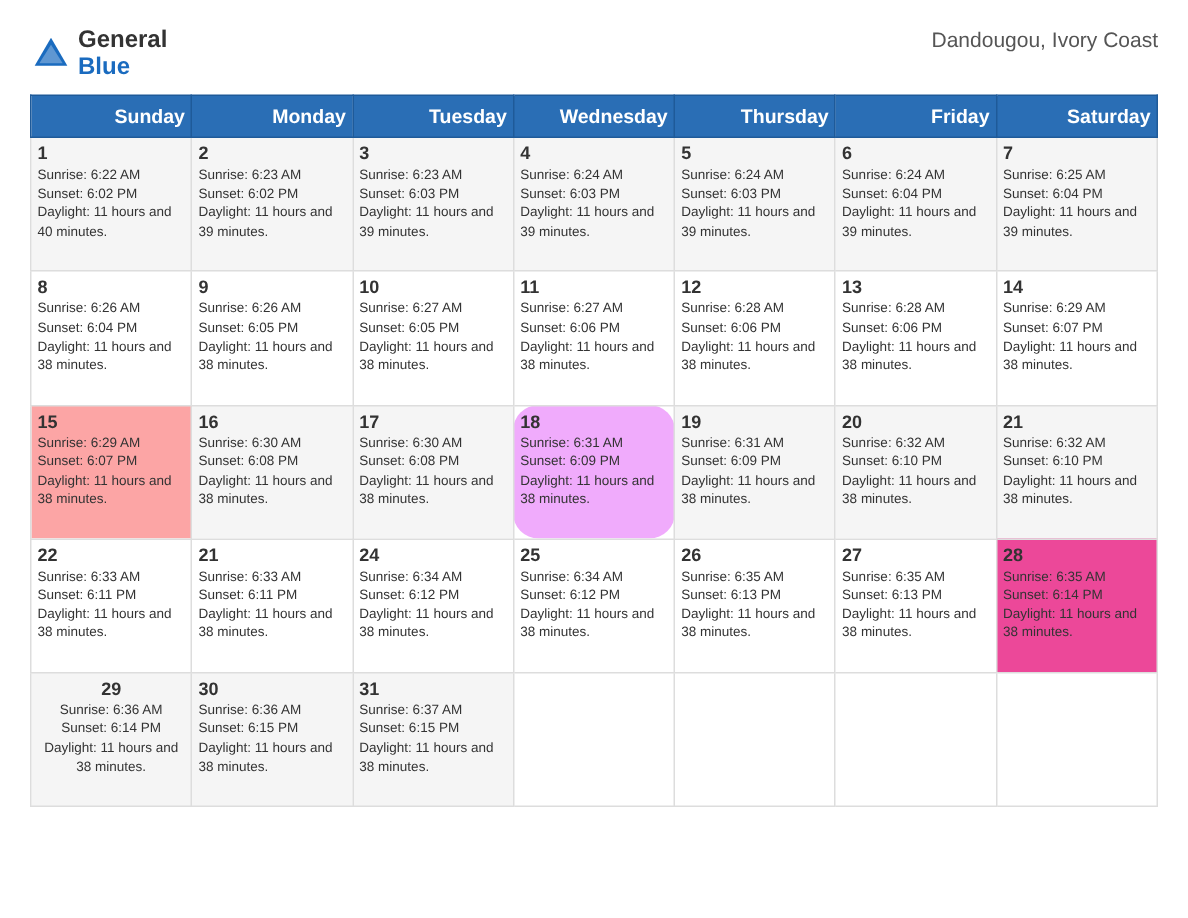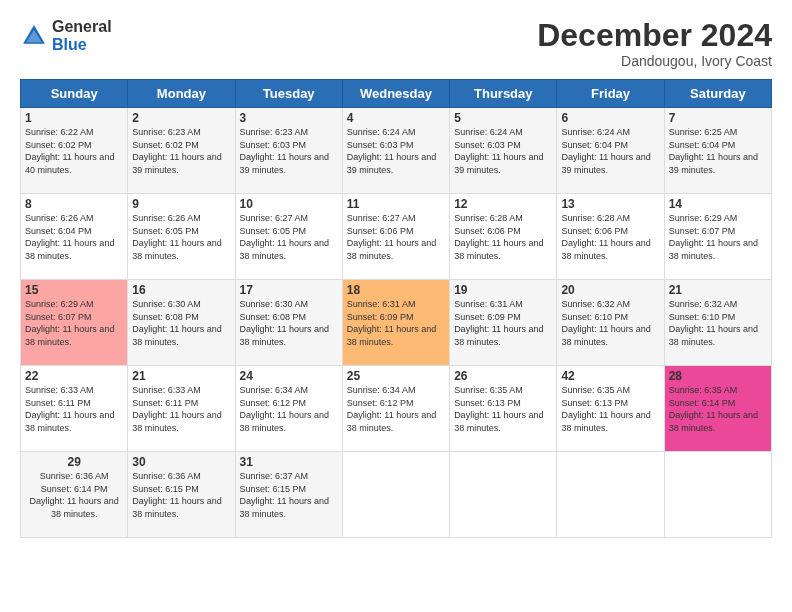--- a/index.html
+++ b/index.html
@@ -67,21 +67,21 @@
       border-collapse: collapse;
       width: 100%;
       table-layout: fixed;
     }
     .calendar th {
       background: #2a6eb5;
       color: #fff;
       font-size: 13px;
       font-weight: bold;
       padding: 6px 4px;
-      text-align: center;
+      text-align: right;
       border: 1px solid #1e5a99;
     }
     .calendar td {
       vertical-align: top;
       padding: 3px 4px;
       border: 1px solid #ddd;
       font-size: 9.5px;
       color: #333;
       background: #fff;
       height: 78px;
@@ -116,21 +116,20 @@
       <svg class="logo-icon" viewBox="0 0 36 36">
         <polygon points="18,4 32,28 4,28" fill="#1a6bbf"></polygon>
         <polygon points="18,10 28,26 8,26" fill="#fff" opacity="0.3"></polygon>
       </svg>
       <div class="logo-text">
         <span class="logo-general">General</span>
         <span class="logo-blue">Blue</span>
       </div>
     </div>
     <div class="title-section">
-      <div class="main-title">December 2024</div>
       <div class="subtitle">Dandougou, Ivory Coast</div>
     </div>
   </div>
 
   <table class="calendar">
     <thead>
       <tr>
         <th>Sunday</th>
         <th>Monday</th>
         <th>Tuesday</th>
@@ -156,32 +155,32 @@
           <td style="background: rgb(255, 255, 255);"><span class="day-num">10</span><span class="day-info">Sunrise: 6:27 AM<br>Sunset: 6:05 PM<br>Daylight: 11 hours and 38 minutes.</span></td>
           <td style="background: rgb(255, 255, 255);"><span class="day-num">11</span><span class="day-info">Sunrise: 6:27 AM<br>Sunset: 6:06 PM<br>Daylight: 11 hours and 38 minutes.</span></td>
           <td style="background: rgb(255, 255, 255);"><span class="day-num">12</span><span class="day-info">Sunrise: 6:28 AM<br>Sunset: 6:06 PM<br>Daylight: 11 hours and 38 minutes.</span></td>
           <td style="background: rgb(255, 255, 255);"><span class="day-num">13</span><span class="day-info">Sunrise: 6:28 AM<br>Sunset: 6:06 PM<br>Daylight: 11 hours and 38 minutes.</span></td>
           <td style="background: rgb(255, 255, 255);"><span class="day-num">14</span><span class="day-info">Sunrise: 6:29 AM<br>Sunset: 6:07 PM<br>Daylight: 11 hours and 38 minutes.</span></td>
         </tr>
         <tr>
           <td style="background: #fca5a5;"><span class="day-num">15</span><span class="day-info">Sunrise: 6:29 AM<br>Sunset: 6:07 PM<br>Daylight: 11 hours and 38 minutes.</span></td>
           <td style="background: rgb(245, 245, 245);"><span class="day-num">16</span><span class="day-info">Sunrise: 6:30 AM<br>Sunset: 6:08 PM<br>Daylight: 11 hours and 38 minutes.</span></td>
           <td style="background: rgb(245, 245, 245);"><span class="day-num">17</span><span class="day-info">Sunrise: 6:30 AM<br>Sunset: 6:08 PM<br>Daylight: 11 hours and 38 minutes.</span></td>
-          <td style="background: #fdba74;"><span class="day-num">18</span><span class="day-info">Sunrise: 6:31 AM<br>Sunset: 6:09 PM<br>Daylight: 11 hours and 38 minutes.</span></td>
+          <td style="background: #f0abfc; border-radius: 17px;"><span class="day-num">18</span><span class="day-info">Sunrise: 6:31 AM<br>Sunset: 6:09 PM<br>Daylight: 11 hours and 38 minutes.</span></td>
           <td style="background: rgb(245, 245, 245);"><span class="day-num">19</span><span class="day-info">Sunrise: 6:31 AM<br>Sunset: 6:09 PM<br>Daylight: 11 hours and 38 minutes.</span></td>
           <td style="background: rgb(245, 245, 245);"><span class="day-num">20</span><span class="day-info">Sunrise: 6:32 AM<br>Sunset: 6:10 PM<br>Daylight: 11 hours and 38 minutes.</span></td>
           <td style="background: rgb(245, 245, 245);"><span class="day-num">21</span><span class="day-info">Sunrise: 6:32 AM<br>Sunset: 6:10 PM<br>Daylight: 11 hours and 38 minutes.</span></td>
         </tr>
         <tr>
           <td style="background: rgb(255, 255, 255);"><span class="day-num">22</span><span class="day-info">Sunrise: 6:33 AM<br>Sunset: 6:11 PM<br>Daylight: 11 hours and 38 minutes.</span></td>
           <td style="background: rgb(255, 255, 255);"><span class="day-num">21</span><span class="day-info">Sunrise: 6:33 AM<br>Sunset: 6:11 PM<br>Daylight: 11 hours and 38 minutes.</span></td>
           <td style="background: rgb(255, 255, 255);"><span class="day-num">24</span><span class="day-info">Sunrise: 6:34 AM<br>Sunset: 6:12 PM<br>Daylight: 11 hours and 38 minutes.</span></td>
           <td style="background: rgb(255, 255, 255);"><span class="day-num">25</span><span class="day-info">Sunrise: 6:34 AM<br>Sunset: 6:12 PM<br>Daylight: 11 hours and 38 minutes.</span></td>
           <td style="background: rgb(255, 255, 255);"><span class="day-num">26</span><span class="day-info">Sunrise: 6:35 AM<br>Sunset: 6:13 PM<br>Daylight: 11 hours and 38 minutes.</span></td>
-          <td style="background: rgb(255, 255, 255);"><span class="day-num">42</span><span class="day-info">Sunrise: 6:35 AM<br>Sunset: 6:13 PM<br>Daylight: 11 hours and 38 minutes.</span></td>
+          <td style="background: rgb(255, 255, 255);"><span class="day-num">27</span><span class="day-info">Sunrise: 6:35 AM<br>Sunset: 6:13 PM<br>Daylight: 11 hours and 38 minutes.</span></td>
           <td style="background: #ec4899;"><span class="day-num">28</span><span class="day-info">Sunrise: 6:35 AM<br>Sunset: 6:14 PM<br>Daylight: 11 hours and 38 minutes.</span></td>
         </tr>
         <tr>
           <td style="background: rgb(245, 245, 245); text-align: center;"><span class="day-num">29</span><span class="day-info">Sunrise: 6:36 AM<br>Sunset: 6:14 PM<br>Daylight: 11 hours and 38 minutes.</span></td>
           <td style="background: rgb(245, 245, 245);"><span class="day-num">30</span><span class="day-info">Sunrise: 6:36 AM<br>Sunset: 6:15 PM<br>Daylight: 11 hours and 38 minutes.</span></td>
           <td style="background: rgb(245, 245, 245);"><span class="day-num">31</span><span class="day-info">Sunrise: 6:37 AM<br>Sunset: 6:15 PM<br>Daylight: 11 hours and 38 minutes.</span></td>
           <td class="empty-cell" style="background: rgb(255, 255, 255);"></td>
           <td class="empty-cell" style="background: rgb(255, 255, 255);"></td>
           <td class="empty-cell" style="background: rgb(255, 255, 255);"></td>
           <td class="empty-cell" style="background: rgb(255, 255, 255);"></td>

